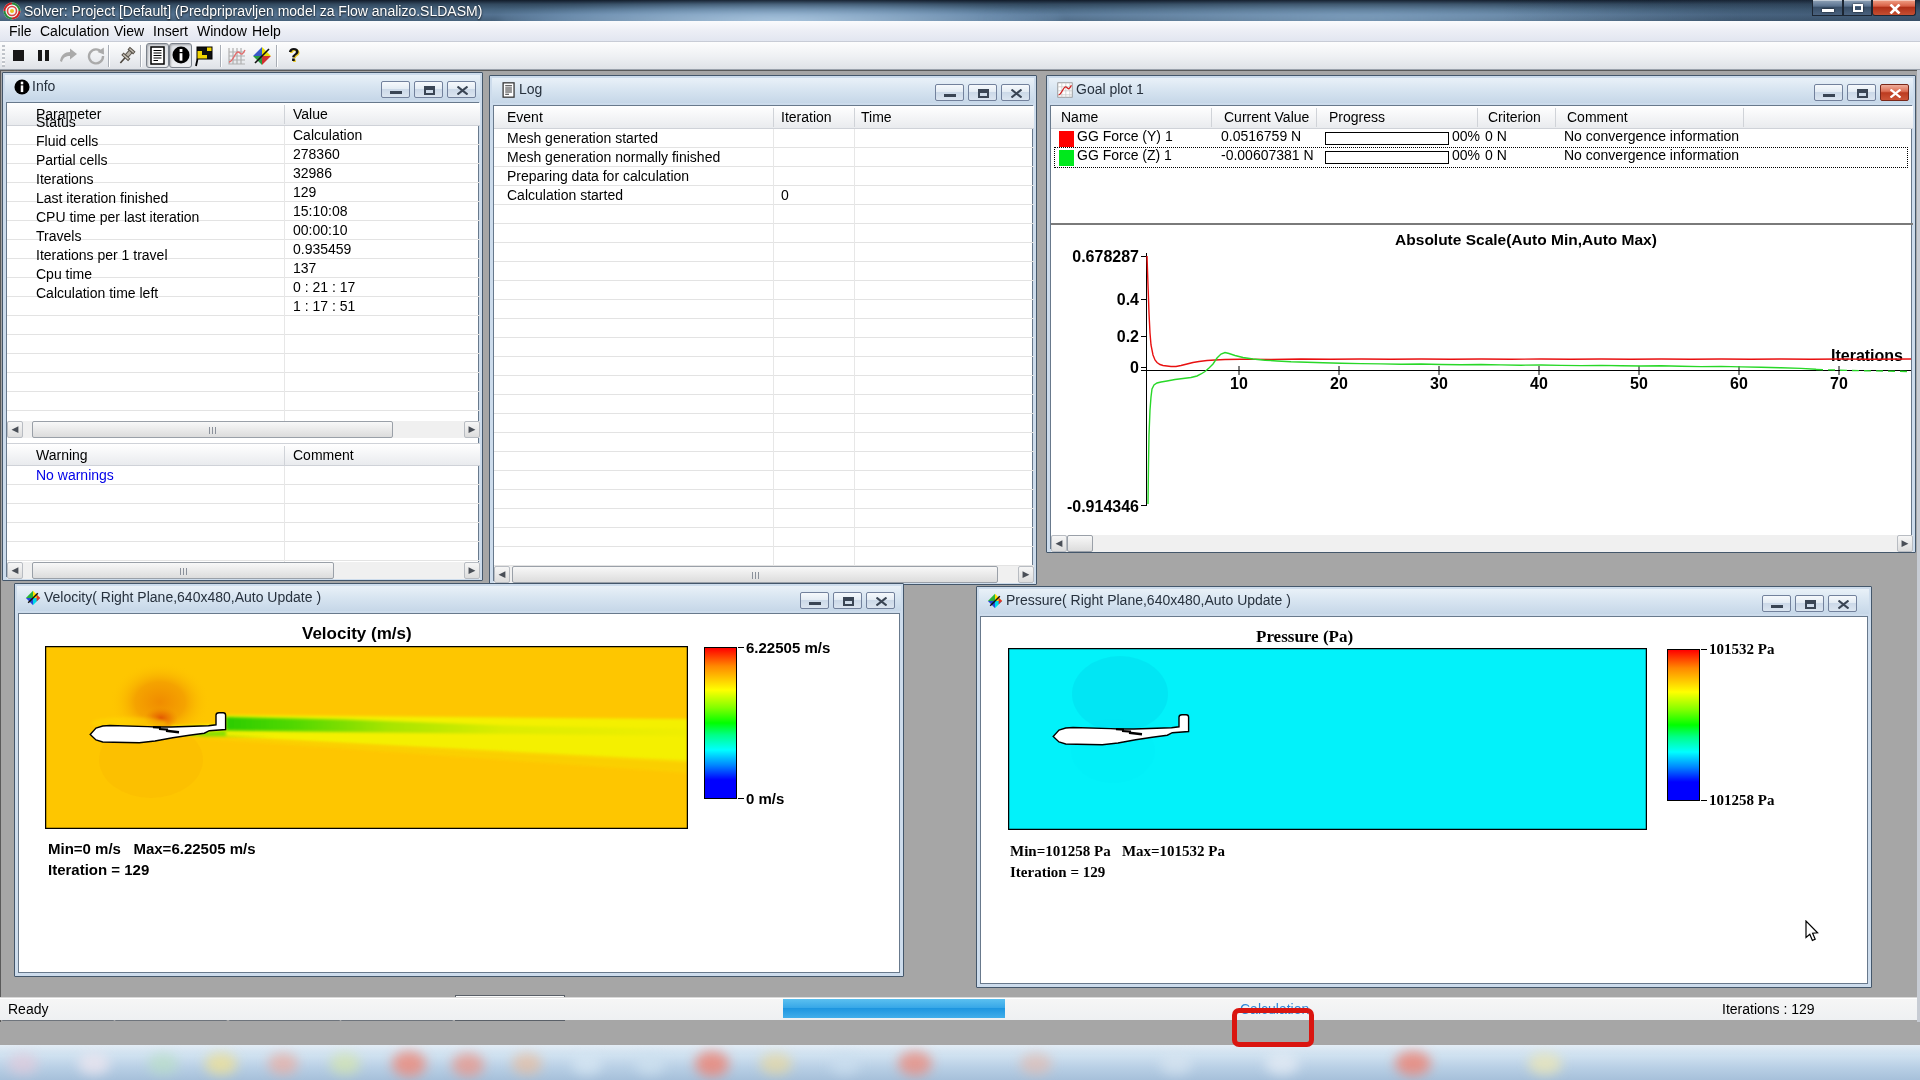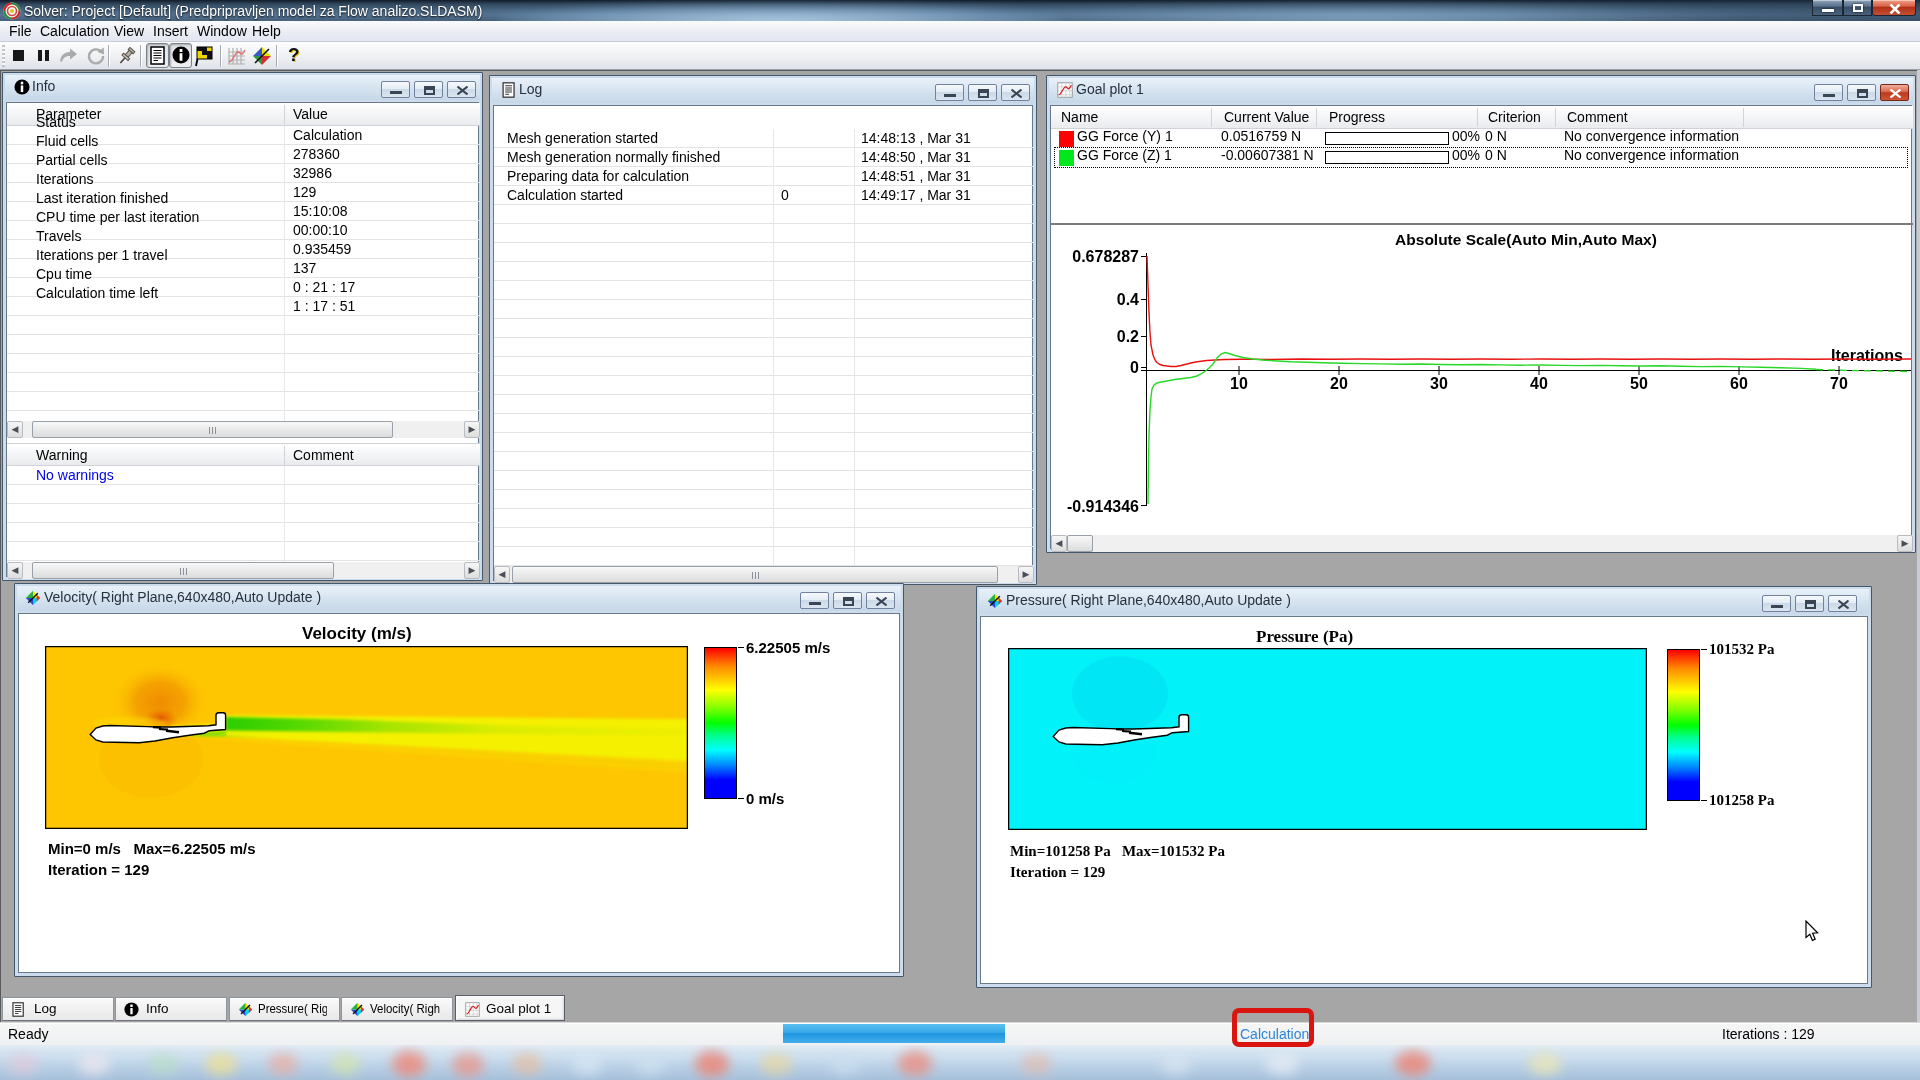--- a/index.html
+++ b/index.html
@@ -39,21 +39,21 @@
 .sgrip{position:absolute;top:5px;width:8px;height:7px;background:repeating-linear-gradient(90deg,#8a909a 0 1px,transparent 1px 3px);}
 .cell{position:absolute;font-size:14px;line-height:19px;color:#000;white-space:nowrap;}
 .rowlines{position:absolute;background-image:repeating-linear-gradient(180deg,transparent 0 18px,#e3e3e3 18px 19px);}
 
 .bold15{font-weight:bold;font-size:15px;color:#000;white-space:nowrap;text-align:center;}
 .bold17{font-weight:bold;font-size:17px;color:#000;white-space:nowrap;}
 
 .mtab{position:absolute;top:0;height:24px;background:linear-gradient(180deg,#fafafa,#e8e8e8);border:1px solid #8e949c;border-bottom-color:#6e747c;box-shadow:inset 0 1px 0 #fff;font-size:13.5px;color:#000;}
 .mtab.active{top:-2px;height:26px;background:#f6f6f6;border:1px solid #5a6068;box-shadow:inset 1px 1px 2px rgba(255,255,255,.9), inset -1px -1px 2px rgba(0,0,0,.15);}
 
-#statusbar{left:0;top:1022px;width:1920px;height:23px;background:linear-gradient(180deg,#f6f6f6,#eef0f2);border-top:1px solid #d8d8d8;box-shadow:inset 0 1px 0 #fff;}
+#statusbar{left:0;top:997px;width:1920px;height:23px;background:linear-gradient(180deg,#f6f6f6,#eef0f2);border-top:1px solid #d8d8d8;box-shadow:inset 0 1px 0 #fff;}
 #taskbar{left:0;top:1045px;width:1920px;height:35px;background:linear-gradient(180deg,#c3d8ea 0%,#cfe1f0 30%,#b8cfe5 65%,#a6c0da 100%);overflow:hidden;}
 .blob{position:absolute;border-radius:50%;filter:blur(6px);}
 </style></head>
 <body>
 <div id="screen">
 
 <div id="titlebar" class="abs">
   <div class="glow"></div>
       <div class="glow2"></div>
   <div style="position:absolute;right:0;top:0;width:420px;height:21px;background:linear-gradient(90deg,rgba(40,60,85,0),rgba(38,56,78,.45));"></div>
@@ -217,26 +217,32 @@
       </div>
   <div class="cbtn" style="left:478px;top:8px;">
         <div class="glyph-res"></div>
       </div>
   <div class="cbtn" style="left:511px;top:8px;">
         <svg style="position:absolute;left:9px;top:4px" width="11" height="9" viewBox="0 0 11 9">
           <path d="M0.5 0.5 L10.5 8.5 M10.5 0.5 L0.5 8.5" stroke="#3a4554" stroke-width="2"></path>
         </svg>
       </div>
   <div class="wbody" style="top:29px;">
+    <div class="thead" style="left:0px;top:0px;width:540px;height:23px;">
+      <div style="position:absolute;left:13px;top:3px;">Event</div>
+      <div style="position:absolute;left:287px;top:3px;">Iteration</div>
+      <div style="position:absolute;left:367px;top:3px;">Time</div>
+      <div style="position:absolute;left:279px;top:2px;width:1px;height:19px;background:#d0d3d8;"></div>
+      <div style="position:absolute;left:360px;top:2px;width:1px;height:19px;background:#d0d3d8;"></div>
+    </div>
     <div class="rowlines" style="left:0;top:23px;width:540px;height:437px;"></div>
     <div style="position:absolute;left:279px;top:23px;width:1px;height:437px;background:#e7e7e7;"></div>
     <div style="position:absolute;left:360px;top:23px;width:1px;height:437px;background:#e7e7e7;"></div>
     <div class="cell" style="left:13px;top:23px;">Mesh generation started<br>Mesh generation normally finished<br>Preparing data for calculation<br>Calculation started</div>
     <div class="cell" style="left:287px;top:80px;">0</div>
-    <div class="cell" style="left:367px;top:23px;">14:48:13 , Mar 31<br>14:48:50 , Mar 31<br>14:48:51 , Mar 31<br>14:49:17 , Mar 31</div>
     <div class="hsb" style="left:0px;top:460px;width:540px;">
       <div class="sarrow" style="left:0;">◀</div>
       <div class="sarrow" style="right:0;">▶</div>
       <div class="sthumb" style="left:18px;width:486px;">
             <div class="sgrip" style="left:239px;"></div>
           </div>
     </div>
   </div>
 </div>
 

